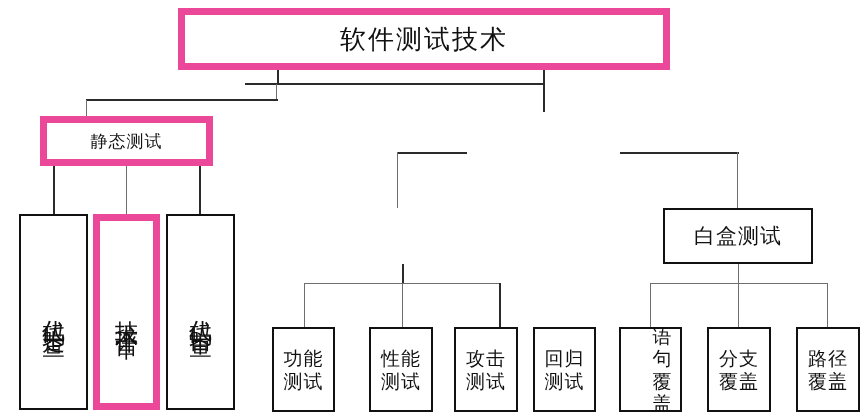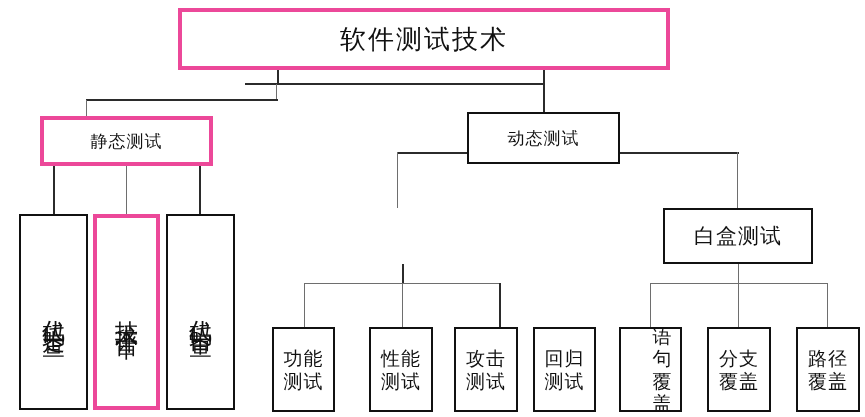--- a/index.html
+++ b/index.html
@@ -21,21 +21,21 @@
   .ln.v{width:2px;}
   .ln.thin{background:#6e6e6e;}
   .ln.thin.h{height:1px;}
   .ln.thin.v{width:1px;}
 
   
   .node{
     position:absolute;
     box-sizing:border-box;
     background:#ffffff;
-    border:4px solid #ec4899;
+    border:7px solid #ec4899;
     display:flex;
     align-items:center;
     justify-content:center;
     color:#111111;
     line-height:1.18;
     text-align:center;
     z-index:3;
   }
   .node.bold{border:2px solid #111111;}
   .node .lbl{display:block;white-space:pre-line;}
@@ -104,23 +104,20 @@
   <div class="ln thin v" style="left:827px;top:283px;height:44px;"></div>
 
   <div class="node root" style="left:178px;top:8px;width:492px;height:62px;">
     <span class="lbl">软件测试技术</span>
   </div>
 
   <div class="node lvl2" style="left:40px;top:116px;width:173px;height:50px;">
     <span class="lbl">静态测试</span>
   </div>
 
-  <div class="node lvl2 bold" style="left:467px;top:112px;width:153px;height:52px;">
-    <span class="lbl">动态测试</span>
-  </div>
 
 
   <div class="node lvl3 bold" style="left:663px;top:208px;width:150px;height:56px;">
     <span class="lbl">白盒测试</span>
   </div>
 
   <div class="node leafv bold" style="left:19px;top:214px;width:69px;height:196px;">
     <span class="lbl">代码走查</span>
   </div>
   <div class="node leafv" style="left:93px;top:214px;width:67px;height:196px;">

